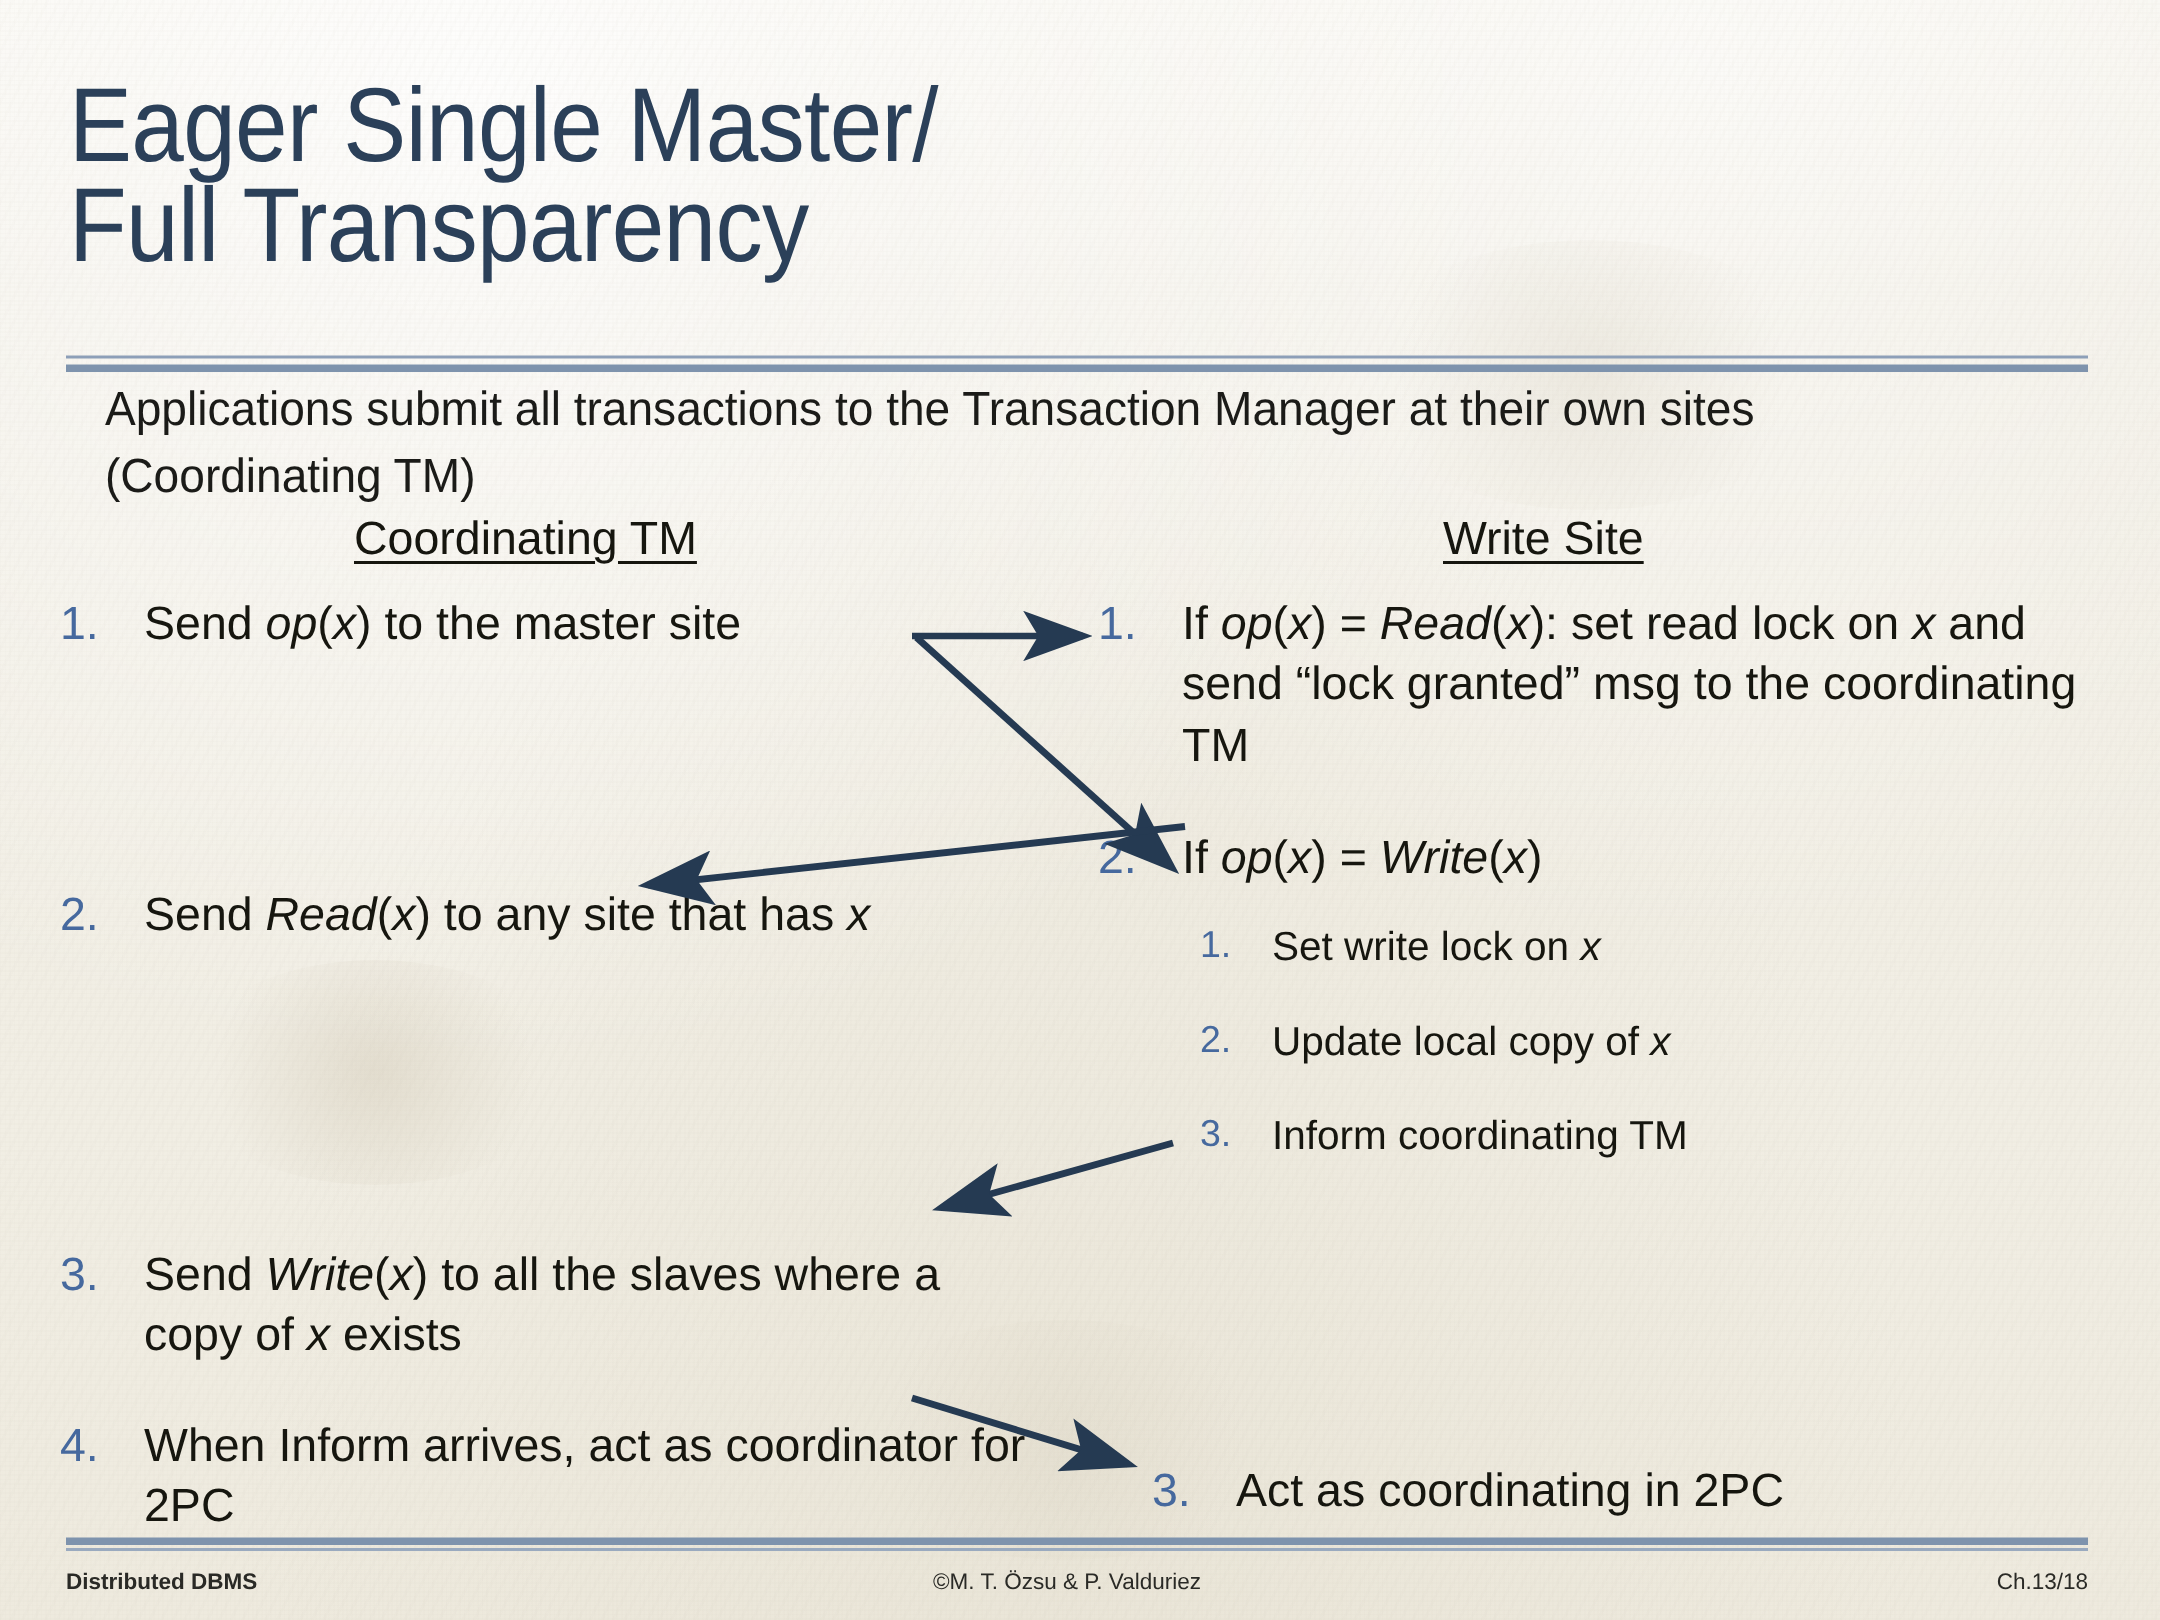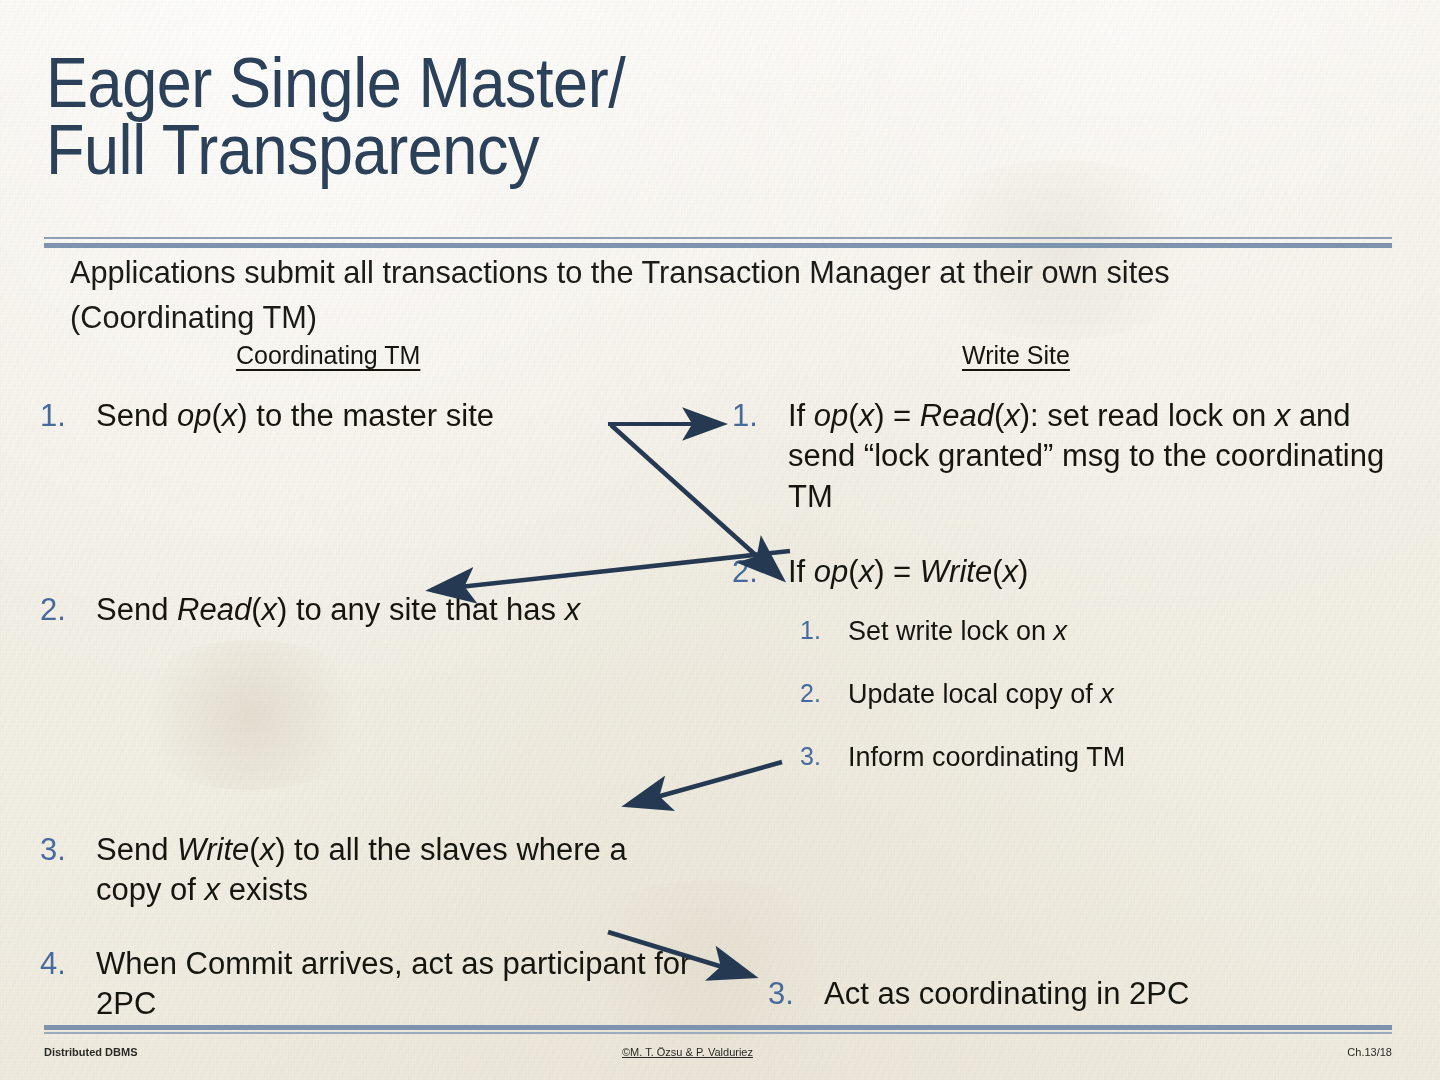--- a/index.html
+++ b/index.html
@@ -109,21 +109,21 @@
     color: #1b1b18;
     font-size: 32px;
     line-height: 1.42;
     transform: scaleX(0.96);
     transform-origin: left top;
   }
 
   
   .col-head {
     position: absolute;
-    font-size: 25px;
+    font-size: 31px;
     color: #16160f;
     text-decoration: underline;
     text-underline-offset: 5px;
     text-decoration-thickness: 2px;
     white-space: nowrap;
   }
   .col-head.left  { left: 236px; top: 341px; }
   .col-head.right { left: 962px; top: 341px; }
 
   
@@ -189,25 +189,25 @@
     pointer-events: none;
   }
 
   
   .footer {
     position: absolute;
     left: 44px;
     top: 1046px;
     width: 1348px;
     height: 26px;
-    font-size: 11px;
+    font-size: 15px;
     color: #2a2a26;
   }
   .footer .left   { position: absolute; left: 0;    top: 0; font-weight: bold; }
-  .footer .center { position: absolute; left: 578px; top: 0; text-decoration: underline; }
+  .footer .center { position: absolute; left: 578px; top: 0; }
   .footer .right  { position: absolute; right: 0;   top: 0; }
 </style>
 </head>
 <body>
 
 <div class="slide">
 
   <div class="grain"></div>
   <div class="blotch" style="left:120px;top:640px;width:260px;height:150px;"></div>
   <div class="blotch" style="left:900px;top:160px;width:320px;height:180px;opacity:.6;"></div>
@@ -237,21 +237,21 @@
       <span class="txt">Send <i>Read</i>(<i>x</i>) to any site that has <i>x</i></span>
     </div>
 
     <div class="item p-l3">
       <span class="num">3.</span>
       <span class="txt">Send <i>Write</i>(<i>x</i>) to all the slaves where a copy of <i>x</i> exists</span>
     </div>
 
     <div class="item p-l4">
       <span class="num">4.</span>
-      <span class="txt">When Commit arrives, act as participant for 2PC</span>
+      <span class="txt">When Inform arrives, act as coordinator for 2PC</span>
     </div>
 
   </div>
 
   <div class="col col-right">
 
     <div class="item p-r1">
       <span class="num">1.</span>
       <span class="txt">If <i>op</i>(<i>x</i>) = <i>Read</i>(<i>x</i>): set read lock on <i>x</i> and send “lock granted” msg to the coordinating TM</span>
     </div>

